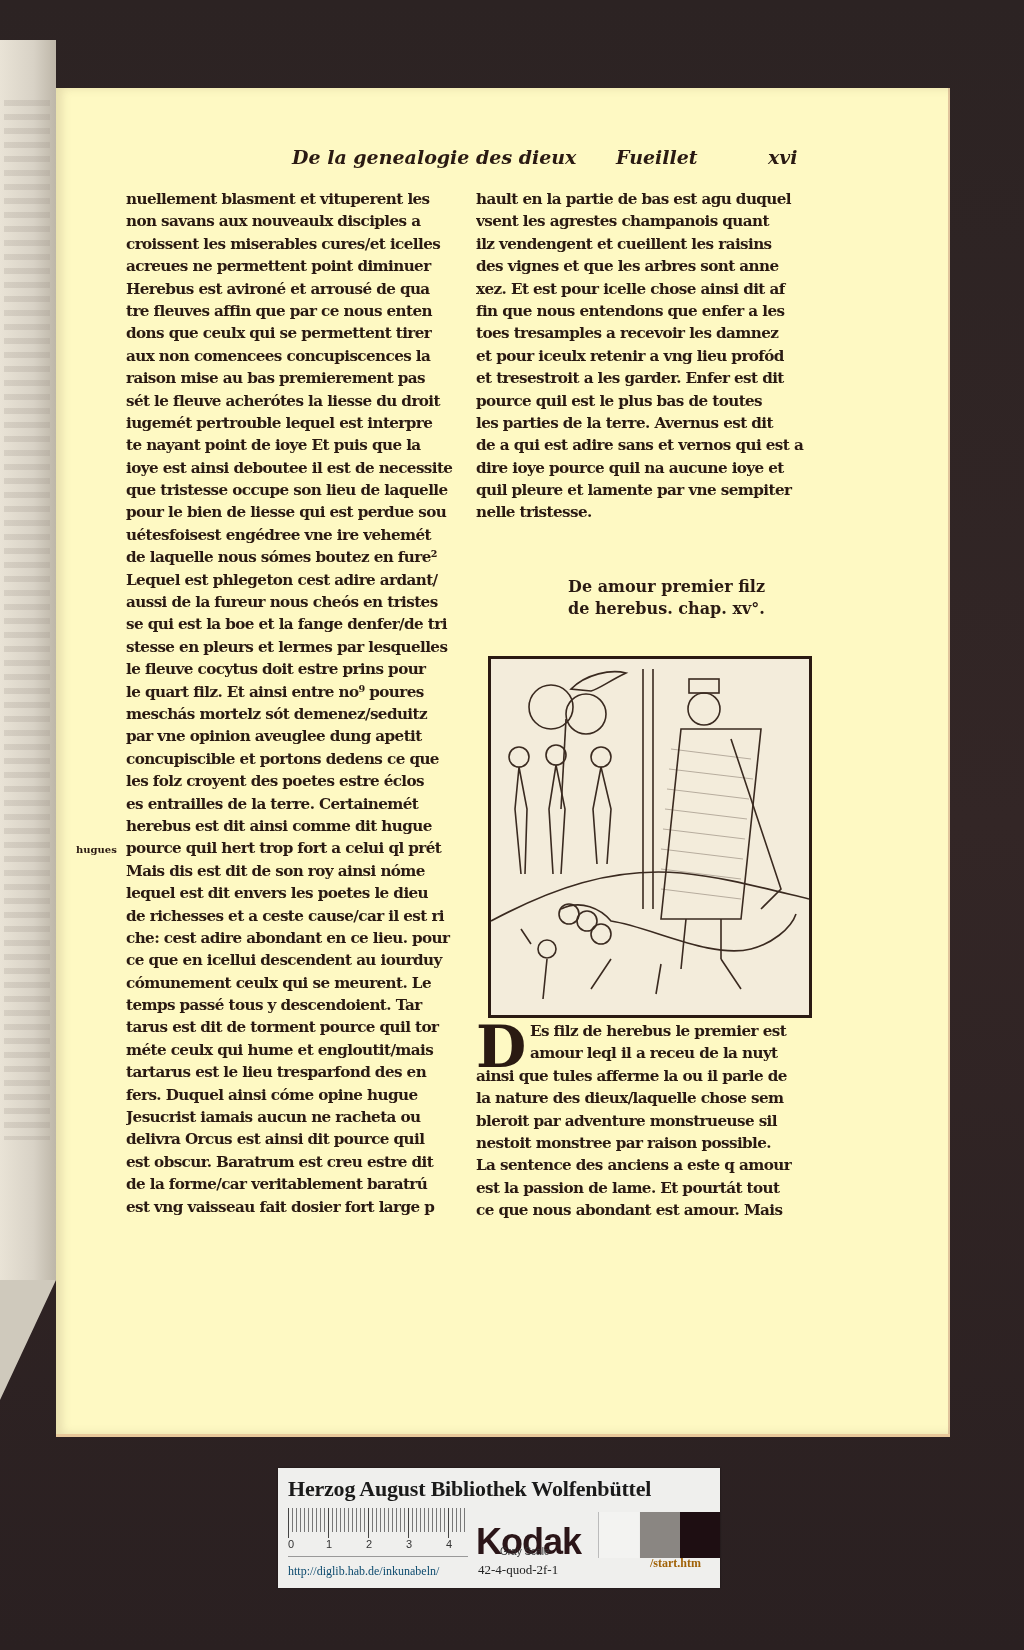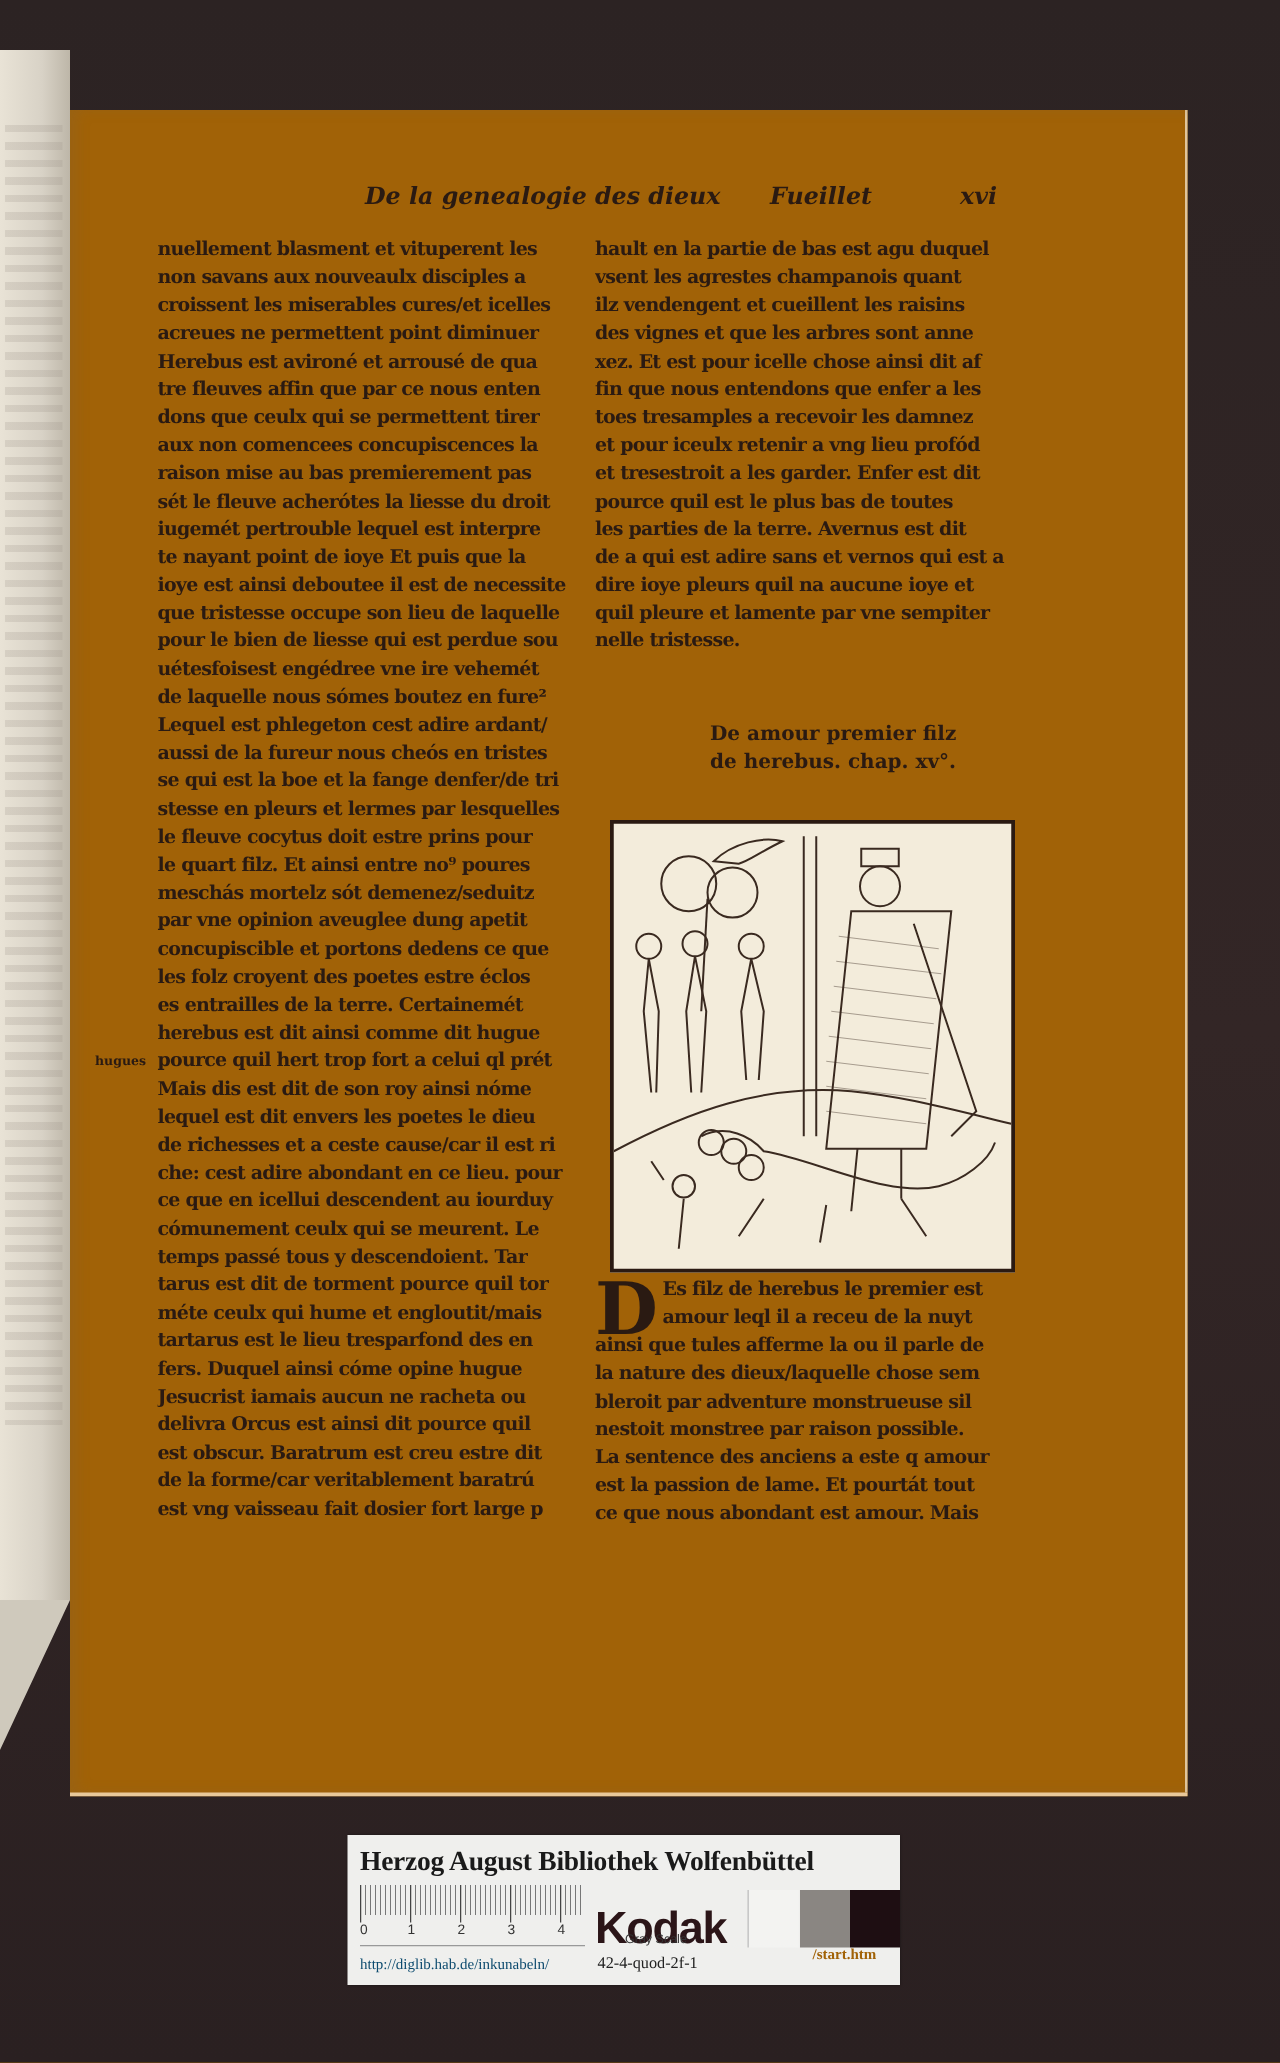--- a/index.html
+++ b/index.html
@@ -1,21 +1,21 @@
 <!DOCTYPE html>
 <html><head>
 <meta charset="utf-8">
 <style>
   html,body{margin:0;padding:0;}
   body{width:1024px;height:1650px;position:relative;overflow:hidden;background:#2b2020;font-family:"DejaVu Serif",serif;}
   .backdrop{position:absolute;inset:0;background:linear-gradient(180deg,#2c2323 0%,#332626 50%,#2a2021 100%);}
   .facing-page{position:absolute;left:0;top:40px;width:56px;height:1240px;background:linear-gradient(90deg,#e9e3d6 0%,#d8d2c6 60%,#bdb6a8 100%);}
   .facing-page .ghost{position:absolute;left:4px;right:6px;top:60px;bottom:140px;background:repeating-linear-gradient(180deg,rgba(150,140,130,.35) 0 6px,transparent 6px 14px);opacity:.6;}
   .facing-fold{position:absolute;left:0;top:1280px;width:0;height:0;border-left:56px solid #cfc9bc;border-bottom:120px solid transparent;}
-  .page{position:absolute;left:56px;top:88px;width:894px;height:1346px;background:#a16207;box-shadow:inset 6px 0 10px rgba(120,100,70,.18),inset -2px 0 0 #e2c79e;border-bottom:3px solid #e8c89a;}
+  .page{position:absolute;left:56px;top:88px;width:894px;height:1346px;background:#fef9c3;box-shadow:inset 6px 0 10px rgba(120,100,70,.18),inset -2px 0 0 #e2c79e;border-bottom:3px solid #e8c89a;}
   .running-head{position:absolute;top:58px;left:0;right:0;height:30px;font-family:"DejaVu Serif",serif;color:#2a1a12;font-size:19px;font-weight:bold;font-style:italic;}
   .running-head .title{position:absolute;left:236px;}
   .running-head .folio-label{position:absolute;left:560px;}
   .running-head .folio-num{position:absolute;left:712px;}
   .col{position:absolute;font-family:"DejaVu Serif",serif;color:#2a1a12;font-size:15.2px;line-height:22.4px;font-weight:bold;letter-spacing:-0.6px;white-space:nowrap;}
   .col-left{left:70px;top:100px;width:372px;}
   .col-right{left:420px;top:100px;width:330px;}
   .col .line{display:block;height:22.4px;overflow:hidden;}
   .marginalia{position:absolute;left:20px;top:756px;font-family:"DejaVu Serif",serif;font-size:10px;font-weight:bold;color:#2a1a12;}
   .chapter-heading{position:absolute;left:512px;top:488px;font-family:"DejaVu Serif",serif;color:#2a1a12;font-size:16px;line-height:22px;font-weight:bold;}
@@ -112,21 +112,21 @@
       <span class="line">ilz vendengent et cueillent les raisins</span>
       <span class="line">des vignes et que les arbres sont anne</span>
       <span class="line">xez. Et est pour icelle chose ainsi dit af</span>
       <span class="line">fin que nous entendons que enfer a les</span>
       <span class="line">toes tresamples a recevoir les damnez</span>
       <span class="line">et pour iceulx retenir a vng lieu profód</span>
       <span class="line">et tresestroit a les garder. Enfer est dit</span>
       <span class="line">pource quil est le plus bas de toutes</span>
       <span class="line">les parties de la terre. Avernus est dit</span>
       <span class="line">de a qui est adire sans et vernos qui est a</span>
-      <span class="line">dire ioye pleurs quil na aucune ioye et</span>
+      <span class="line">dire ioye pource quil na aucune ioye et</span>
       <span class="line">quil pleure et lamente par vne sempiter</span>
       <span class="line">nelle tristesse.</span>
     </div>
 
   <div class="chapter-heading">
     <div>De amour premier filz</div>
     <div>de herebus. chap. xv°.</div>
   </div>
 
   <div class="woodcut">

